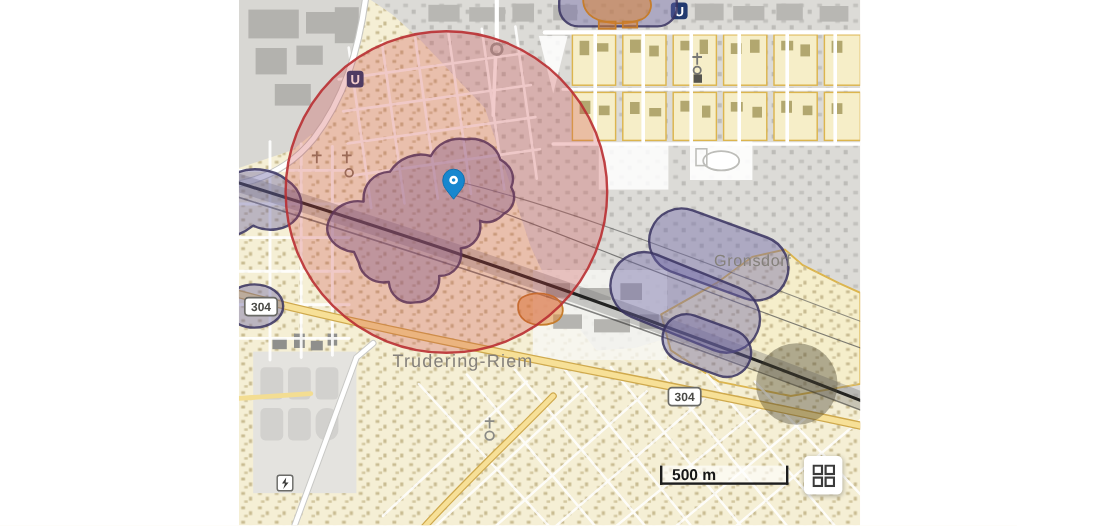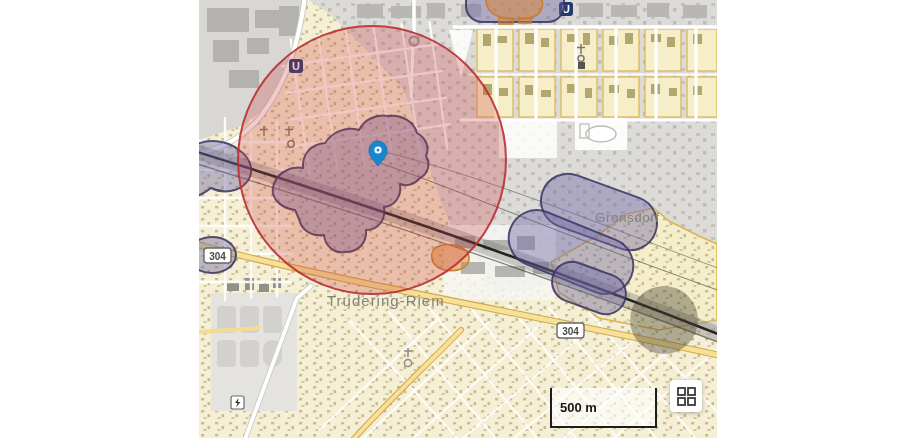--- a/index.html
+++ b/index.html
@@ -1,20 +1,20 @@
 <!DOCTYPE html>
 <html><head>
 <meta charset="utf-8">
 <style>
   html,body{margin:0;padding:0;background:#ffffff;}
   .stage{position:relative;width:920px;height:438px;background:#ffffff;overflow:hidden;
          font-family:"Liberation Sans",sans-serif;}
   .map-wrap{position:absolute;left:199px;top:0;width:518px;height:438px;overflow:hidden;cursor:grab;}
   .map-wrap svg{display:block;}
-  .scalebar{position:absolute;left:550px;top:388px;width:107px;height:40px;
+  .scalebar{position:absolute;left:550px;top:388px;width:107px;height:16px;
             background:rgba(255,255,255,0.62);
             border-left:2px solid #1d1d1d;border-right:2px solid #1d1d1d;border-bottom:2px solid #1d1d1d;
             box-sizing:border-box;display:flex;align-items:center;}
   .scalebar span{font-size:13px;font-weight:bold;color:#161616;padding-left:8px;line-height:1;}
   .layers-btn{position:absolute;left:670px;top:380px;width:32px;height:32px;background:#ffffff;
               border-radius:4px;box-shadow:0 1px 4px rgba(0,0,0,0.3);display:flex;align-items:center;
               justify-content:center;cursor:pointer;}
   .map-label{fill:#85817b;}
   text{font-family:"Liberation Sans",sans-serif;}
 </style>

